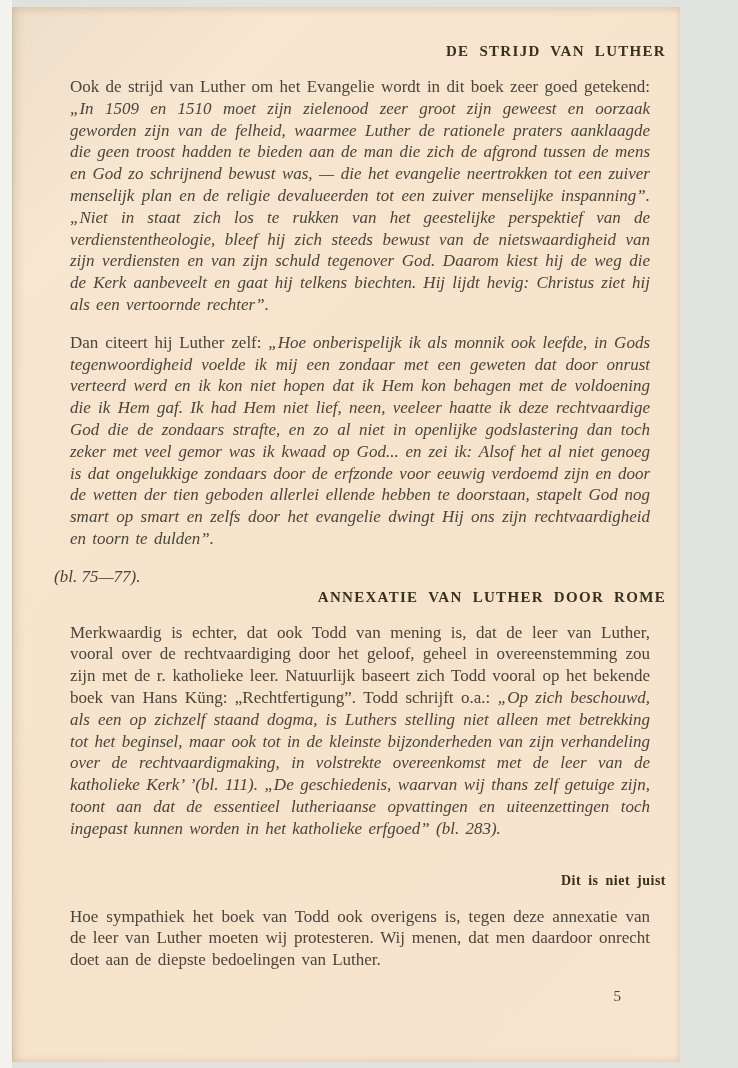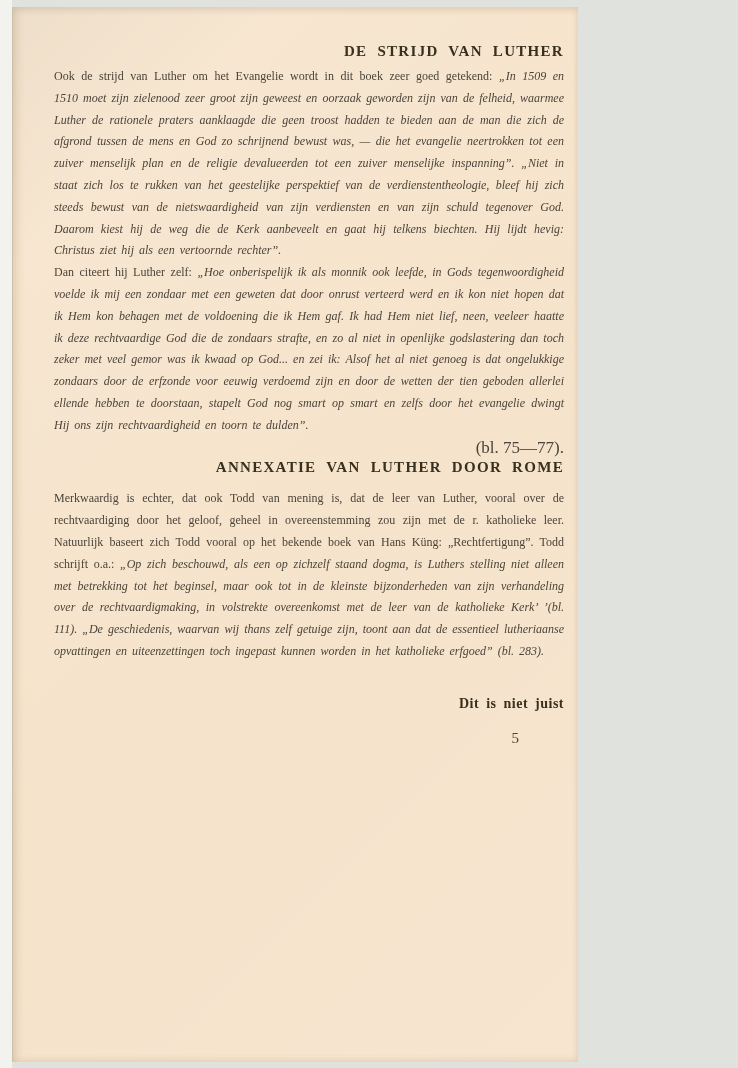--- a/index.html
+++ b/index.html
@@ -13,21 +13,21 @@
   }
   .scan-left-strip {
     position: absolute;
     left: 0; top: 0;
     width: 12px; height: 1068px;
     background: #f2f3ef;
   }
   .page {
     position: absolute;
     left: 12px; top: 7px;
-    width: 566px; height: 1055px;
+    width: 668px; height: 1055px;
     background: linear-gradient(135deg, #eedfca 0%, #f7e6d0 16%, #f6e3cb 55%, #f8e5d0 100%);
     border-left: 1px solid #cdbfa9;
     box-shadow: inset 4px 0 8px rgba(120, 90, 50, 0.14),
                 inset 0 4px 6px rgba(120, 90, 50, 0.08),
                 inset -2px -2px 6px rgba(120, 90, 50, 0.05);
     box-sizing: border-box;
   }
   .text-col {
     position: absolute;
     left: 41px; right: 14px; top: 0;
@@ -45,35 +45,35 @@
   }
   .heading-top { margin-top: 35px; margin-bottom: 6px; }
   .heading-mid { margin-bottom: 12px; }
   .heading-small {
     margin-top: 32px; margin-bottom: 6px;
     font-size: 14px;
     letter-spacing: 0.5px;
     word-spacing: 3px;
   }
   p.body {
-    margin: 0;
-    font-size: 12px;
+    margin: 16px;
+    font-size: 17px;
     line-height: 21.8px;
     text-align: justify;
     word-spacing: 2px;
     color: #4a443a;
   }
   .italic { font-style: italic; }
   .roman { font-style: normal; }
   .ref-line {
     margin: 0;
     font-size: 17px;
     line-height: 21.8px;
+    font-style: italic;
     color: #4a443a;
-    text-align: right;
   }
   .page-number-row {
     margin-top: 17px;
     padding-right: 45px;
     text-align: right;
     font-size: 15px;
     color: #4a443a;
   }
 </style>
 </head>
@@ -92,17 +92,18 @@
 
 
     <p class="ref-line">(bl. 75—77).</p>
 
     <h2 class="section-heading heading-mid">ANNEXATIE VAN LUTHER DOOR ROME</h2>
 
     <p class="body"><span class="roman">Merkwaardig is echter, dat ook Todd van mening is, dat de leer van Luther, vooral over de rechtvaardiging door het geloof, geheel in overeenstemming zou zijn met de r. katholieke leer. Natuurlijk baseert zich Todd vooral op het bekende boek van Hans Küng: „Rechtfertigung”. Todd schrijft o.a.: </span><span class="italic">„Op zich beschouwd, als een op zichzelf staand dogma, is Luthers stelling niet alleen met betrekking tot het beginsel, maar ook tot in de kleinste bijzonderheden van zijn verhandeling over de rechtvaardigmaking, in volstrekte overeenkomst met de leer van de katholieke Kerk’ ’(bl. 111). „De geschiedenis, waarvan wij thans zelf getuige zijn, toont aan dat de essentieel lutheriaanse opvattingen en uiteenzettingen toch ingepast kunnen worden in het katholieke erfgoed” (bl. 283).</span></p>
 
     <h2 class="section-heading heading-small">Dit is niet juist</h2>
 
+    <p class="body"><span class="roman">Hoe sympathiek het boek van Todd ook overigens is, tegen deze annexatie van de leer van Luther moeten wij protesteren. Wij menen, dat men daardoor onrecht doet aan de diepste bedoelingen van Luther.</span></p>
 
     <div class="page-number-row"><span>5</span></div>
 
   </div>
 </div>
 
 </body></html>

